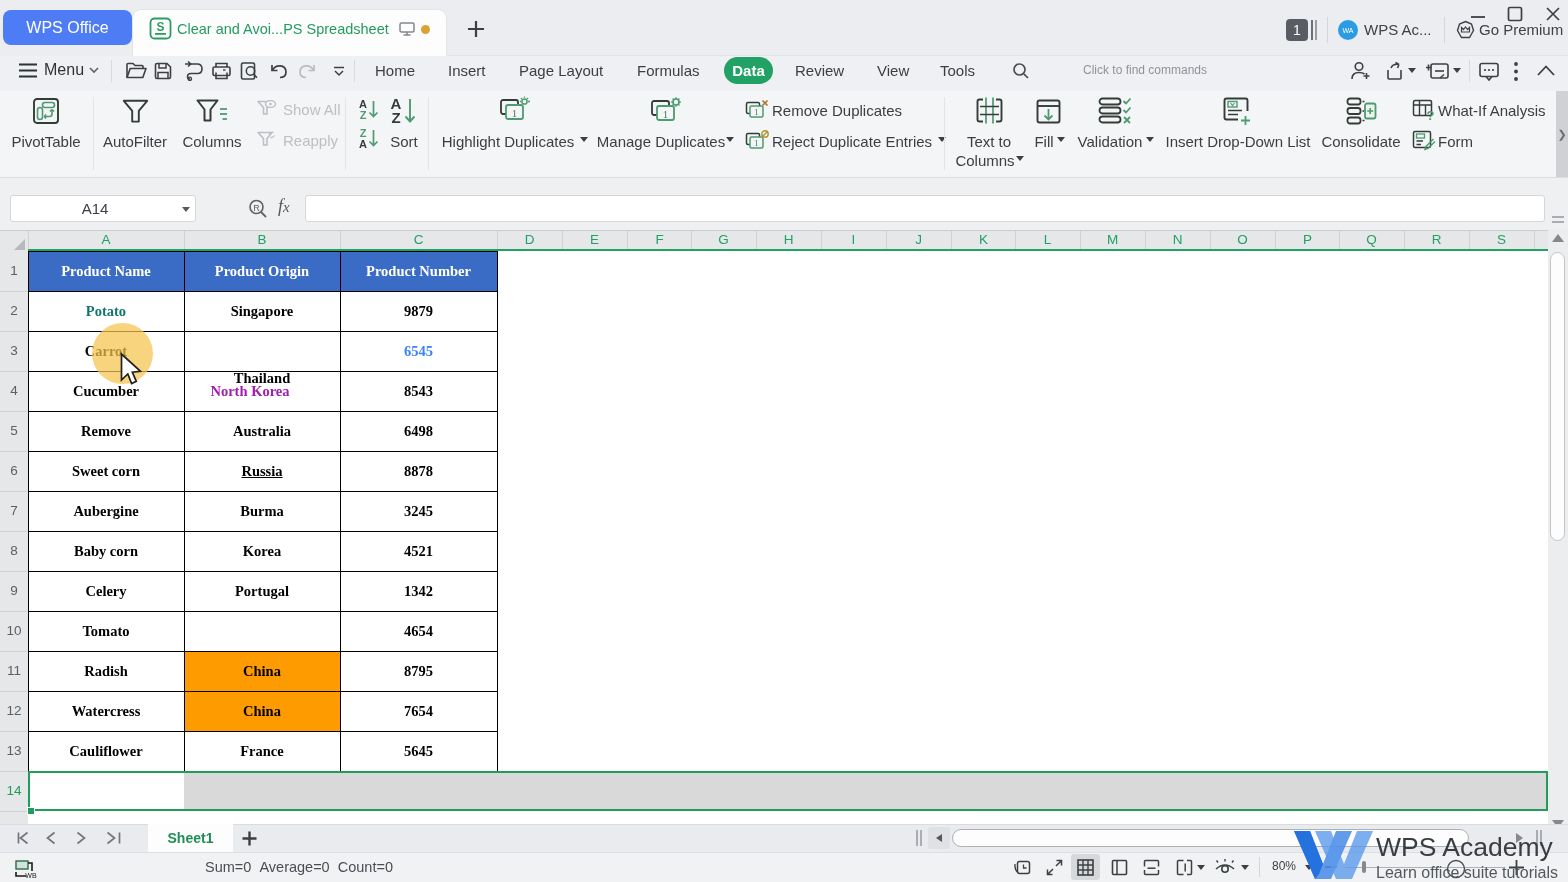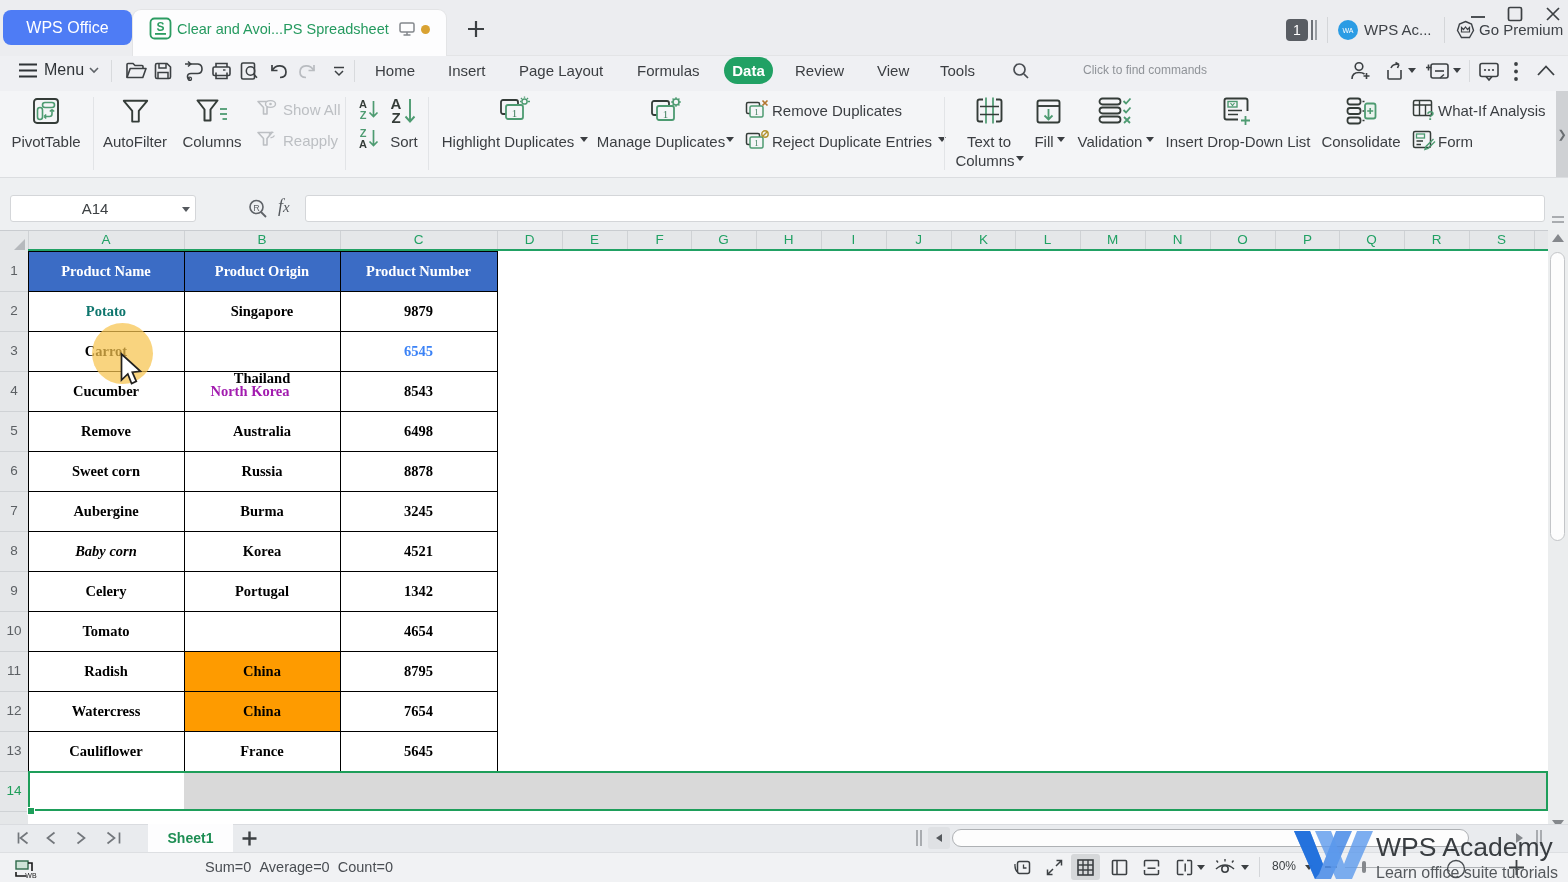--- a/index.html
+++ b/index.html
@@ -536,26 +536,26 @@
   <div class="abs tcell" style="left:28px;top:331px;width:156px;color:#000;">Carrot</div>
   <div class="abs tcell" style="left:184px;top:331px;width:156px;color:#000;margin-top:27px;">Thailand</div>
   <div class="abs tcell" style="left:340px;top:331px;width:157px;color:#3b82f6;">6545</div>
   <div class="abs tcell" style="left:28px;top:371px;width:156px;color:#000;">Cucumber</div>
   <div class="abs tcell" style="left:172px;top:371px;width:156px;color:#a21caf;">North Korea</div>
   <div class="abs tcell" style="left:340px;top:371px;width:157px;color:#000;">8543</div>
   <div class="abs tcell" style="left:28px;top:411px;width:156px;color:#000;">Remove</div>
   <div class="abs tcell" style="left:184px;top:411px;width:156px;color:#000;">Australia</div>
   <div class="abs tcell" style="left:340px;top:411px;width:157px;color:#000;">6498</div>
   <div class="abs tcell" style="left:28px;top:451px;width:156px;color:#000;">Sweet corn</div>
-  <div class="abs tcell" style="left:184px;top:451px;width:156px;color:#000;">Russia</div>
+  <div class="abs tcell" style="left:184px;top:451px;width:156px;color:#000;text-decoration:underline;">Russia</div>
   <div class="abs tcell" style="left:340px;top:451px;width:157px;color:#000;">8878</div>
   <div class="abs tcell" style="left:28px;top:491px;width:156px;color:#000;">Aubergine</div>
   <div class="abs tcell" style="left:184px;top:491px;width:156px;color:#000;">Burma</div>
   <div class="abs tcell" style="left:340px;top:491px;width:157px;color:#000;">3245</div>
-  <div class="abs tcell" style="left:28px;top:531px;width:156px;color:#000;font-style:italic;">Baby corn</div>
+  <div class="abs tcell" style="left:28px;top:531px;width:156px;color:#000;">Baby corn</div>
   <div class="abs tcell" style="left:184px;top:531px;width:156px;color:#000;">Korea</div>
   <div class="abs tcell" style="left:340px;top:531px;width:157px;color:#000;">4521</div>
   <div class="abs tcell" style="left:28px;top:571px;width:156px;color:#000;">Celery</div>
   <div class="abs tcell" style="left:184px;top:571px;width:156px;color:#000;">Portugal</div>
   <div class="abs tcell" style="left:340px;top:571px;width:157px;color:#000;">1342</div>
   <div class="abs tcell" style="left:28px;top:611px;width:156px;color:#000;">Tomato</div>
   <div class="abs tcell" style="left:340px;top:611px;width:157px;color:#000;">4654</div>
   <div class="abs tcell" style="left:28px;top:651px;width:156px;color:#000;">Radish</div>
   <div class="abs tcell" style="left:184px;top:651px;width:156px;color:#000;">China</div>
   <div class="abs tcell" style="left:340px;top:651px;width:157px;color:#000;">8795</div>

